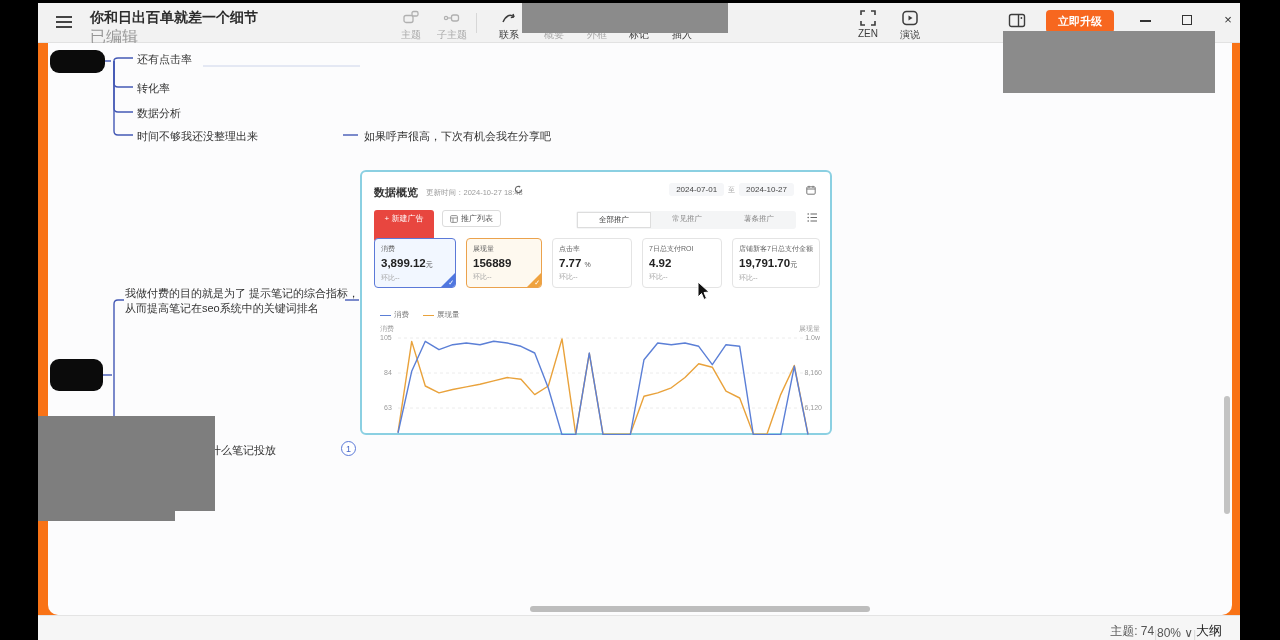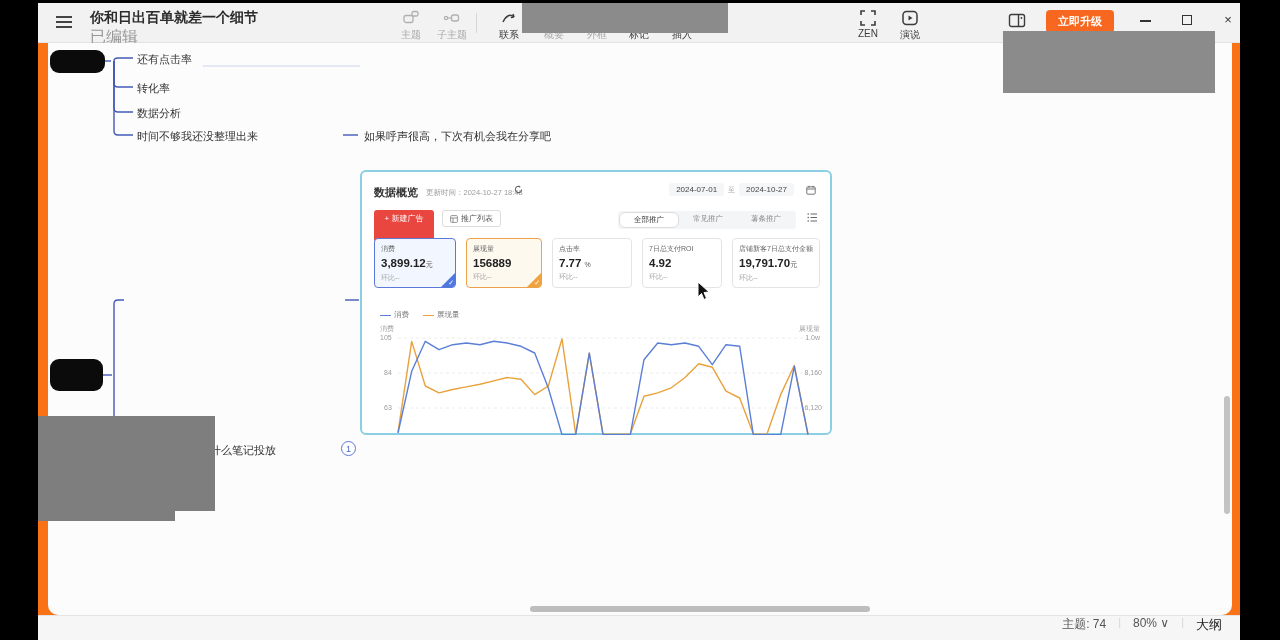--- a/index.html
+++ b/index.html
@@ -43,21 +43,21 @@
   .p-refresh{position:absolute;left:152px;top:13px;}
   .date-group{position:absolute;right:36px;top:11px;display:flex;align-items:center;gap:4px;}
   .date-pill{background:#f5f6f8;border-radius:3px;padding:2px 7px;font-size:8px;color:#444;}
   .date-sep{font-size:7px;color:#aaa;}
   .cal-icon{position:absolute;right:14px;top:13px;}
   .btn-red{position:absolute;left:12px;top:38px;width:60px;height:32px;background:#e8463f;border-radius:3px;
     color:#fff;font-size:8px;text-align:center;line-height:17px;}
   .btn-white{position:absolute;left:80px;top:38px;height:17px;padding:0 7px;background:#fff;border:1px solid #dcdcdc;
     border-radius:3px;color:#555;font-size:8px;line-height:15px;display:flex;align-items:center;gap:3px;}
   .seg{position:absolute;right:34px;top:39px;display:flex;background:#f4f5f6;border-radius:3px;padding:1px;}
-  .seg span{padding:2px 14px;font-size:7.5px;color:#8a8a8a;border-radius:6px;}
+  .seg span{padding:2px 21px;font-size:7.5px;color:#8a8a8a;border-radius:0;}
   .seg .active{background:#fff;border:1px solid #ddd;color:#333;}
   .list-icon{position:absolute;right:12px;top:40px;}
   .cards{position:absolute;left:12px;top:66px;display:flex;gap:10px;}
   .card{position:relative;width:80px;height:50px;border:1px solid #e4e4e4;border-radius:4px;background:#fff;padding:5px 6px;overflow:hidden;}
   .card .clabel{font-size:7px;color:#666;white-space:nowrap;}
   .card .cvalue{font-size:11.5px;font-weight:bold;color:#222;margin-top:3px;white-space:nowrap;}
   .card .cunit{font-size:7px;font-weight:normal;color:#555;}
   .card .ccompare{font-size:7px;color:#a5a5a5;margin-top:3px;}
   .card-blue{border-color:#5b79d8;background:#f2f7ff;width:82px;}
   .card-orange{border-color:#eba24c;background:#fef9ef;width:76px;}
@@ -70,21 +70,21 @@
   .legend .litem{display:flex;align-items:center;gap:3px;font-size:7.5px;color:#777;}
   .ldash{display:inline-block;width:11px;height:0;border-top:1.5px solid;}
   .chart{position:absolute;left:10px;top:150px;width:452px;height:113px;}
   .axis-title{position:absolute;font-size:7px;color:#a2a2a2;}
   .tick{position:absolute;font-size:7px;color:#9a9a9a;}
   .tick-r{text-align:left;}
   
   .hscroll{position:absolute;left:492px;top:603px;width:340px;height:6px;background:#bdbdbd;border-radius:3px;z-index:30;}
   .vscroll{position:absolute;left:1186px;top:393px;width:6px;height:118px;background:#c3c3c3;border-radius:3px;z-index:30;}
   .statusbar{position:absolute;left:0;bottom:0;width:100%;height:25px;background:#f6f6f6;border-top:1px solid #e4e4e4;
-    display:flex;justify-content:flex-end;align-items:flex-start;gap:12px;padding-right:18px;z-index:35;}
+    display:flex;justify-content:flex-end;align-items:flex-end;padding-right:18px;z-index:35;}
   .statusbar .sep{color:#d5d5d5;font-size:11px;}
   .sb-item{font-size:12px;color:#555;}
   .sb-outline{font-size:13px;color:#222;}
   .cursor{position:absolute;left:659px;top:278px;z-index:60;}
 </style>
 </head>
 <body>
 
 <div class="app-window">
 
@@ -186,20 +186,24 @@
       <path d="M165 63 L322 63" stroke="#ccd4ea" stroke-width="1" fill="none"></path>
     </svg>
 
     <div class="mm-node-censored" style="left:12px;top:47px;width:55px;height:23px"></div>
     <div class="mm-text" style="left:99px;top:49px">还有点击率</div>
     <div class="mm-text" style="left:99px;top:78px">转化率</div>
     <div class="mm-text" style="left:99px;top:103px">数据分析</div>
     <div class="mm-text" style="left:99px;top:126px">时间不够我还没整理出来</div>
     <div class="mm-text" style="left:326px;top:126px">如果呼声很高，下次有机会我在分享吧</div>
 
+    <div class="mm-text" style="left:87px;top:283px;line-height:15px">
+      <div>我做付费的目的就是为了 提示笔记的综合指标，</div>
+      <div>从而提高笔记在seo系统中的关键词排名</div>
+    </div>
 
     <div class="mm-node-censored" style="left:12px;top:356px;width:53px;height:32px"></div>
     <div class="mm-text" style="left:172px;top:440px">什么笔记投放</div>
     <div class="badge">1</div>
 
     <div class="panel">
       <div class="p-title">数据概览</div>
       <div class="p-update">更新时间：2024-10-27 18:48</div>
       <span class="p-refresh">
         <svg width="9" height="9" viewBox="0 0 10 10">

